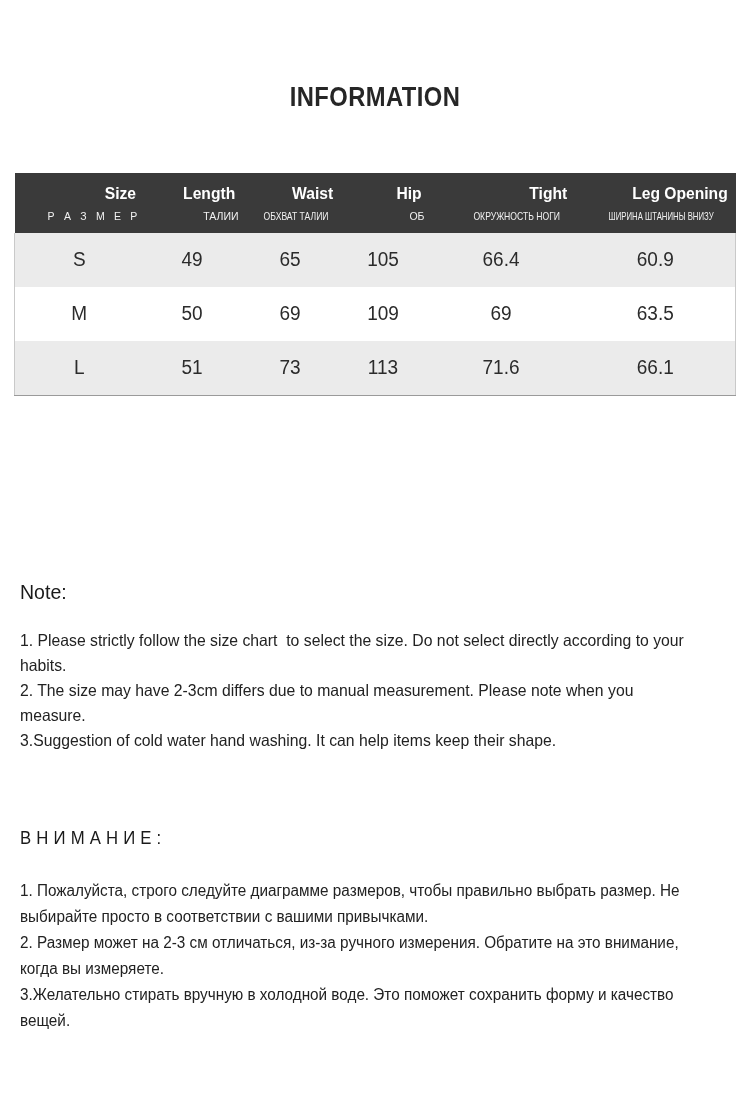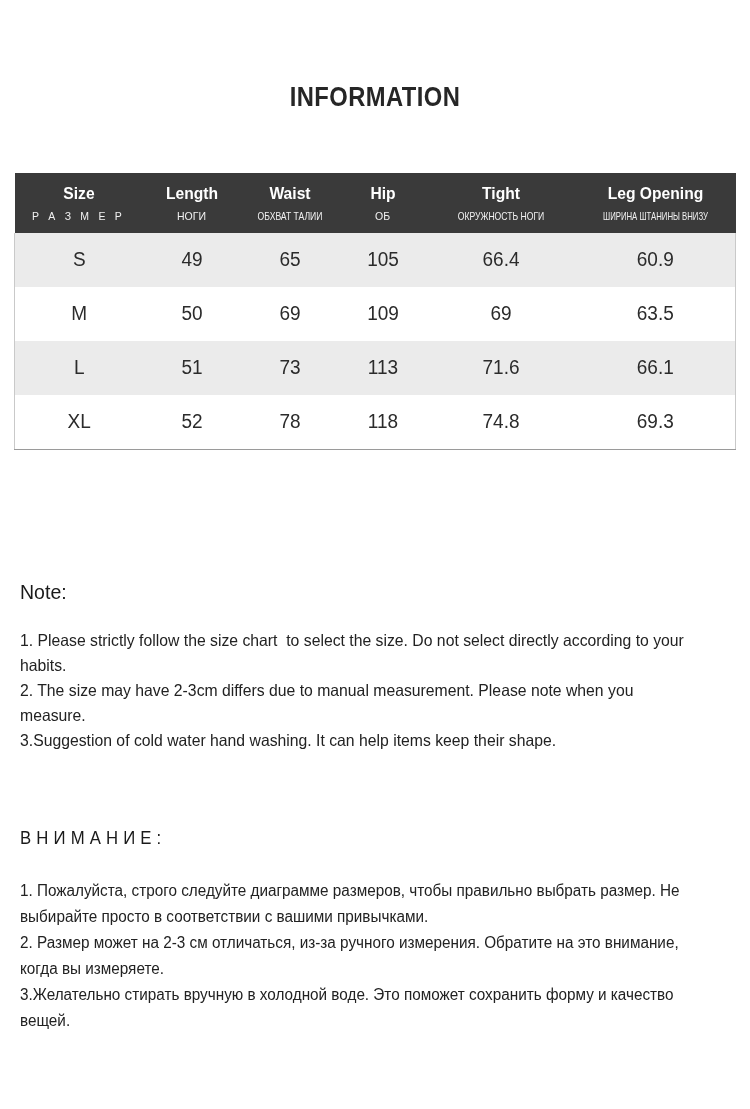--- a/index.html
+++ b/index.html
@@ -39,21 +39,21 @@
     width: 721px;
     border-collapse: collapse;
     table-layout: fixed;
   }
   .size-table thead tr {
     background: #3a3a3a;
   }
   .size-table thead th {
     padding: 0;
     vertical-align: middle;
-    text-align: center;
+    text-align: right;
     border: none;
   }
   .th-inner {
     padding: 11px 2px 10px 2px;
   }
   .th-en {
     display: block;
     color: #ffffff;
     font-size: 17px;
     font-weight: bold;
@@ -153,21 +153,21 @@
     <tr>
       <th>
         <div class="th-inner">
           <span class="th-en">Size</span>
           <span class="th-ru spaced">Р А З М Е Р</span>
         </div>
       </th>
       <th>
         <div class="th-inner">
           <span class="th-en">Length</span>
-          <span class="th-ru">НОГИ</span>
+          <span class="th-ru">ТАЛИИ</span>
         </div>
       </th>
       <th>
         <div class="th-inner">
           <span class="th-en">Waist</span>
           <span class="th-ru squeeze">ОБХВАТ ТАЛИИ</span>
         </div>
       </th>
       <th>
         <div class="th-inner">
@@ -207,28 +207,20 @@
       <td>63.5</td>
     </tr>
     <tr class="alt">
       <td>L</td>
       <td>51</td>
       <td>73</td>
       <td>113</td>
       <td>71.6</td>
       <td>66.1</td>
     </tr>
-    <tr>
-      <td>XL</td>
-      <td>52</td>
-      <td>78</td>
-      <td>118</td>
-      <td>74.8</td>
-      <td>69.3</td>
-    </tr>
   </tbody>
 </table>
 
 <div class="note-head" id="note-head-en">Note:</div>
 <div class="note-body" id="note-body-en">
   <p>1. Please strictly follow the size chart  to select the size. Do not select directly according to your habits.</p>
   <p>2. The size may have 2-3cm differs due to manual measurement. Please note when you measure.</p>
   <p>3.Suggestion of cold water hand washing. It can help items keep their shape.</p>
 </div>
 

